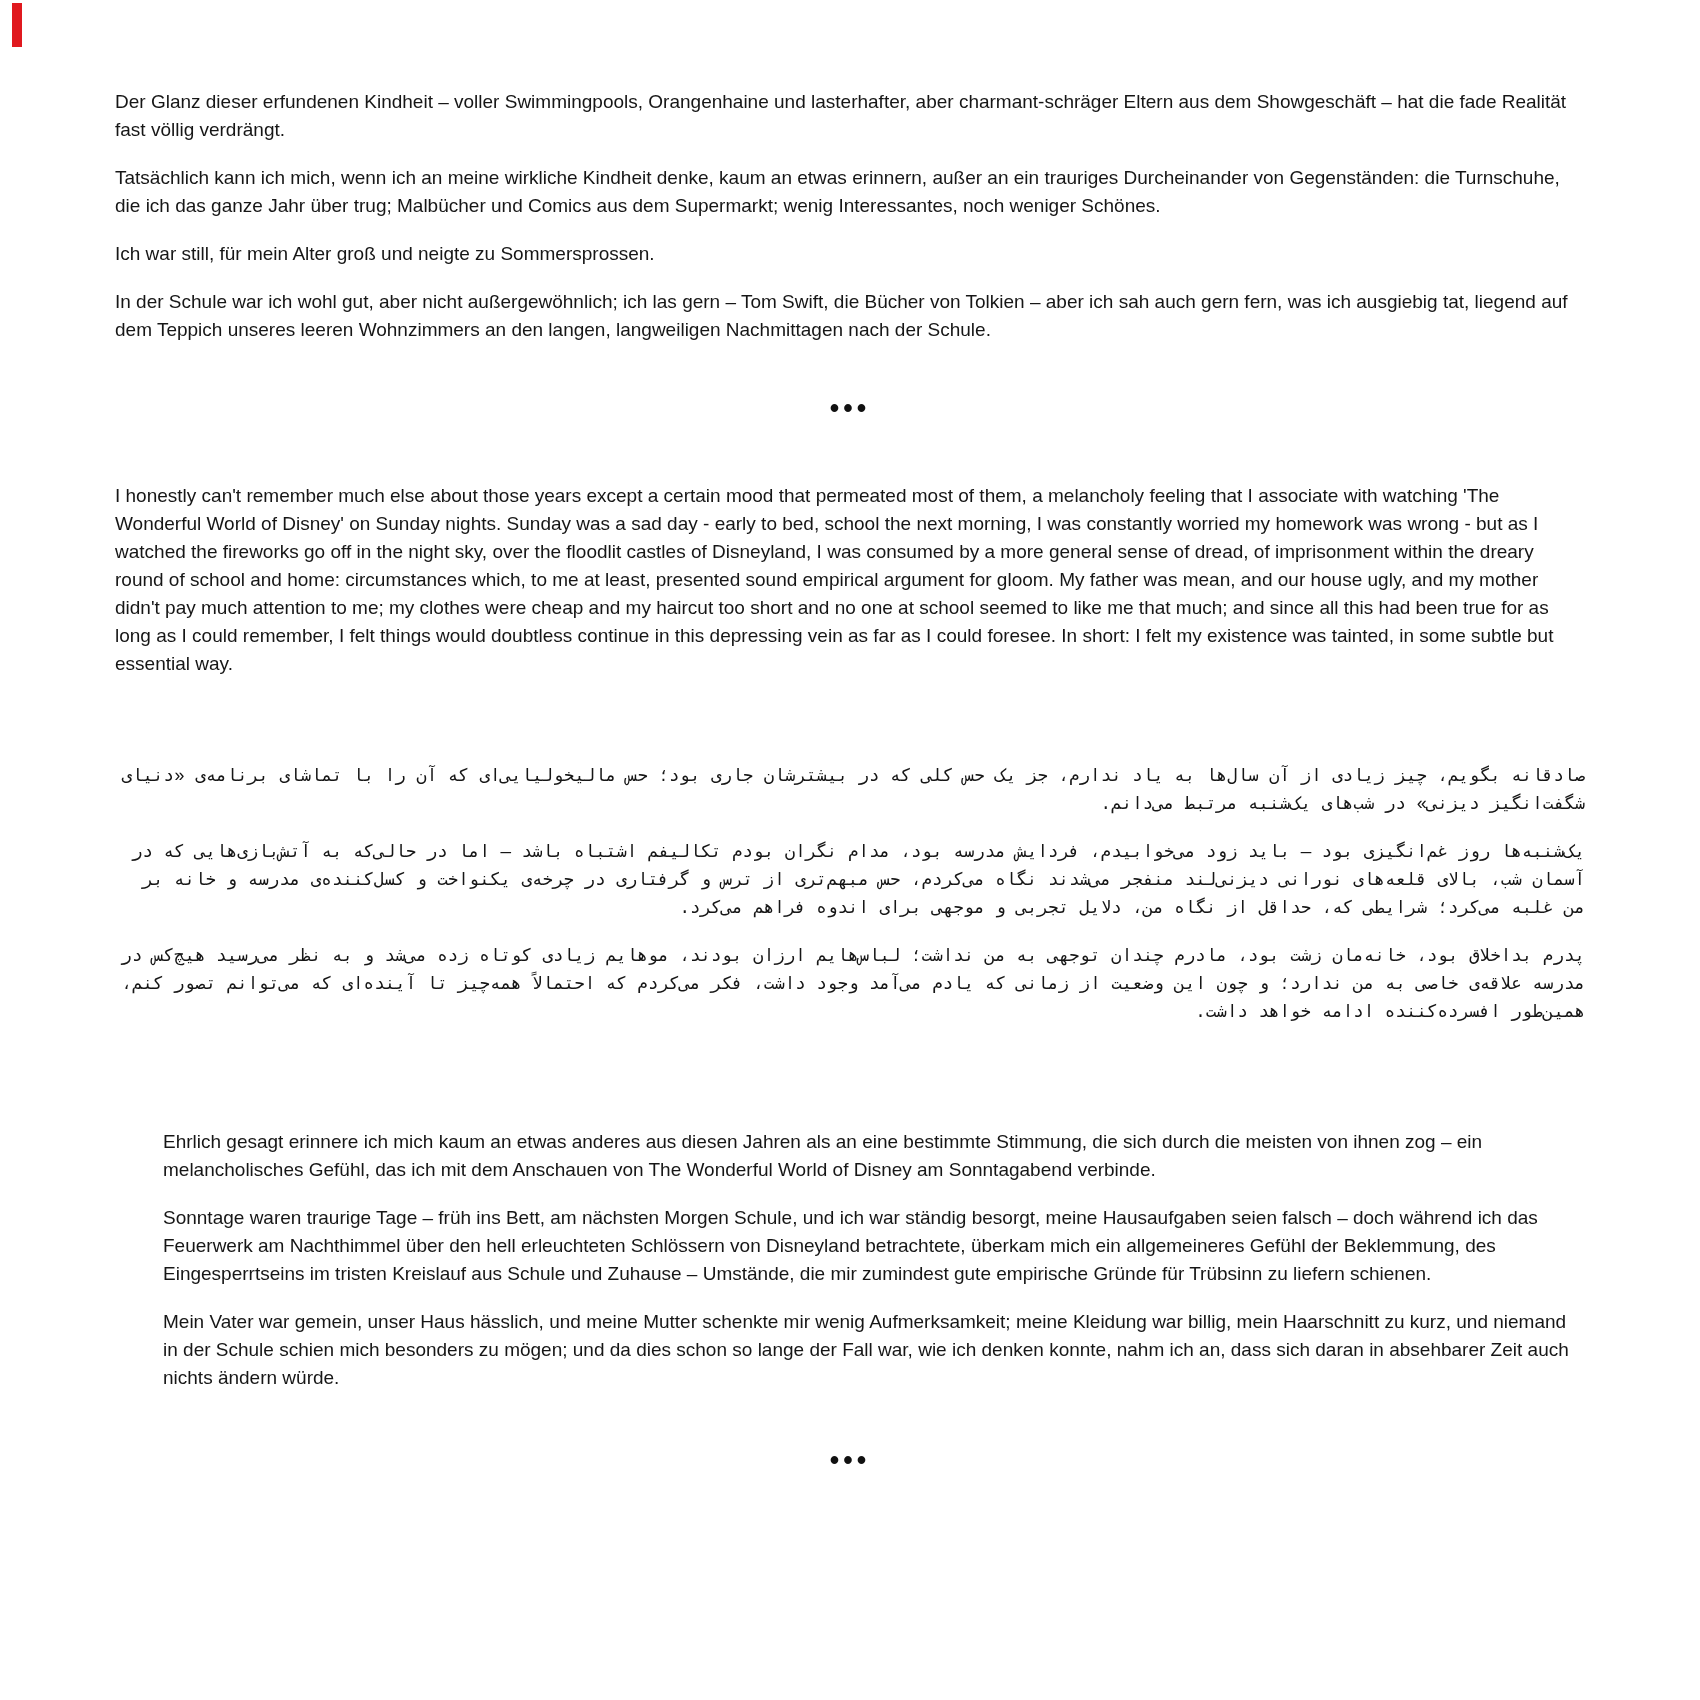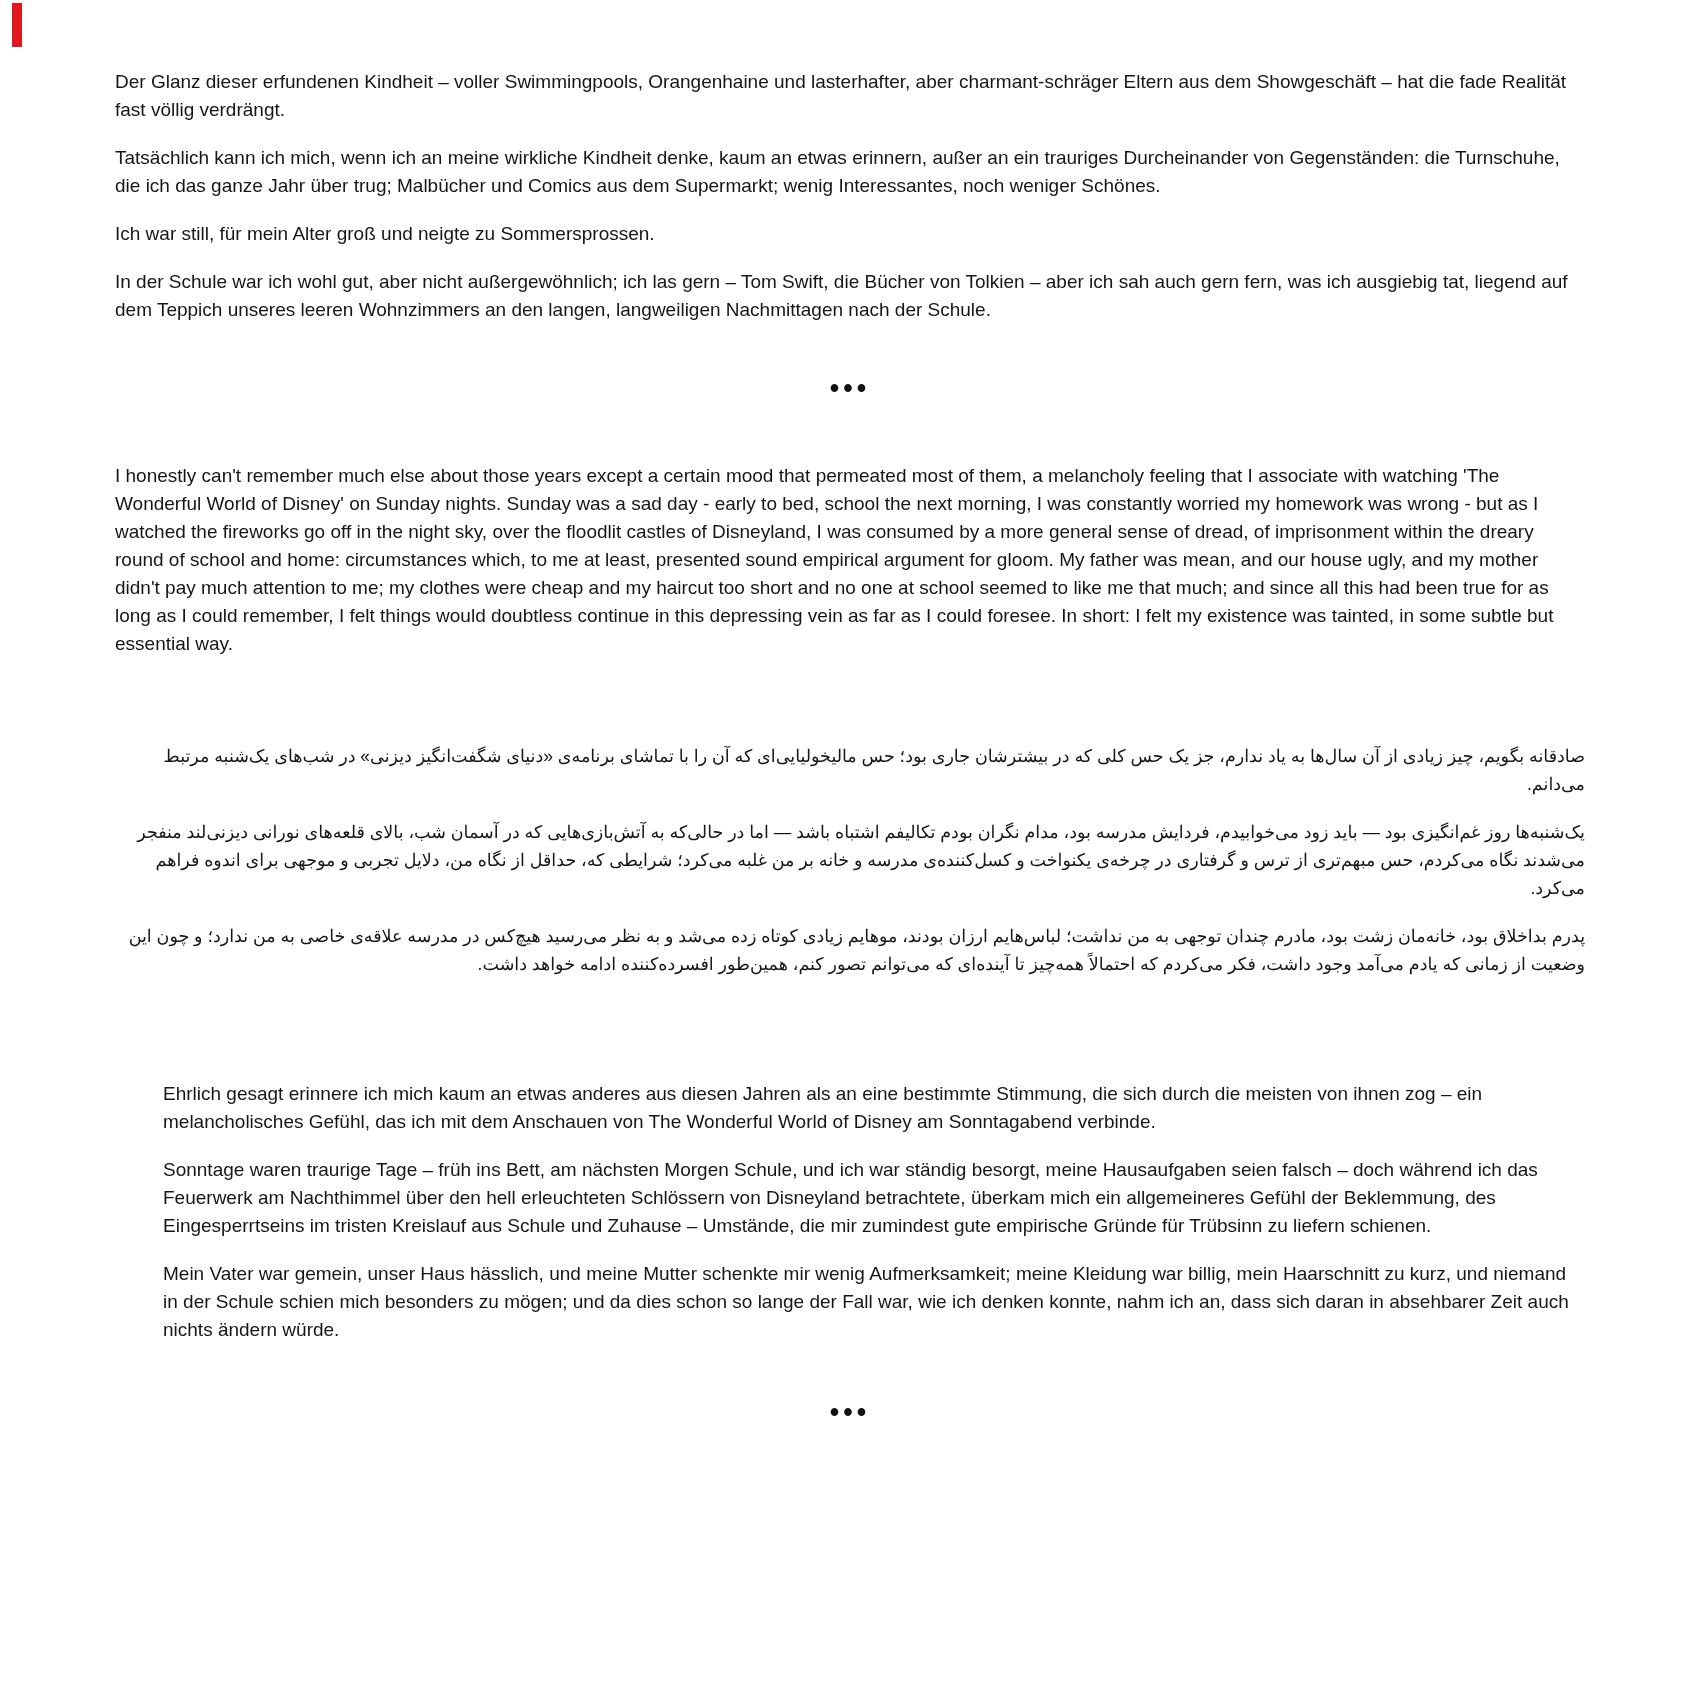--- a/index.html
+++ b/index.html
@@ -13,30 +13,30 @@
     color: #161616;
   }
   .red-mark {
     position: absolute;
     left: 12px;
     top: 3px;
     width: 10px;
     height: 44px;
     background: #e0191f;
   }
-  .content { padding: 68px 115px 0 115px; }
+  .content { padding: 88px 115px 0 115px; }
   .block p {
     margin: 0 0 20px 0;
     font-size: 19px;
     line-height: 28px;
     text-align: left;
   }
   .block.fa { margin-top: 84px; }
   .block.fa p {
-    font-family: Liberation Sans, sans-serif;
+    font-family: Liberation Mono, monospace;
     font-size: 17.5px;
     line-height: 28px;
     text-align: right;
   }
   .block.de2 { margin-top: 102px; margin-left: 48px; }
   .sep {
     text-align: center;
     font-size: 27px;
     font-weight: bold;
     letter-spacing: 4px;

